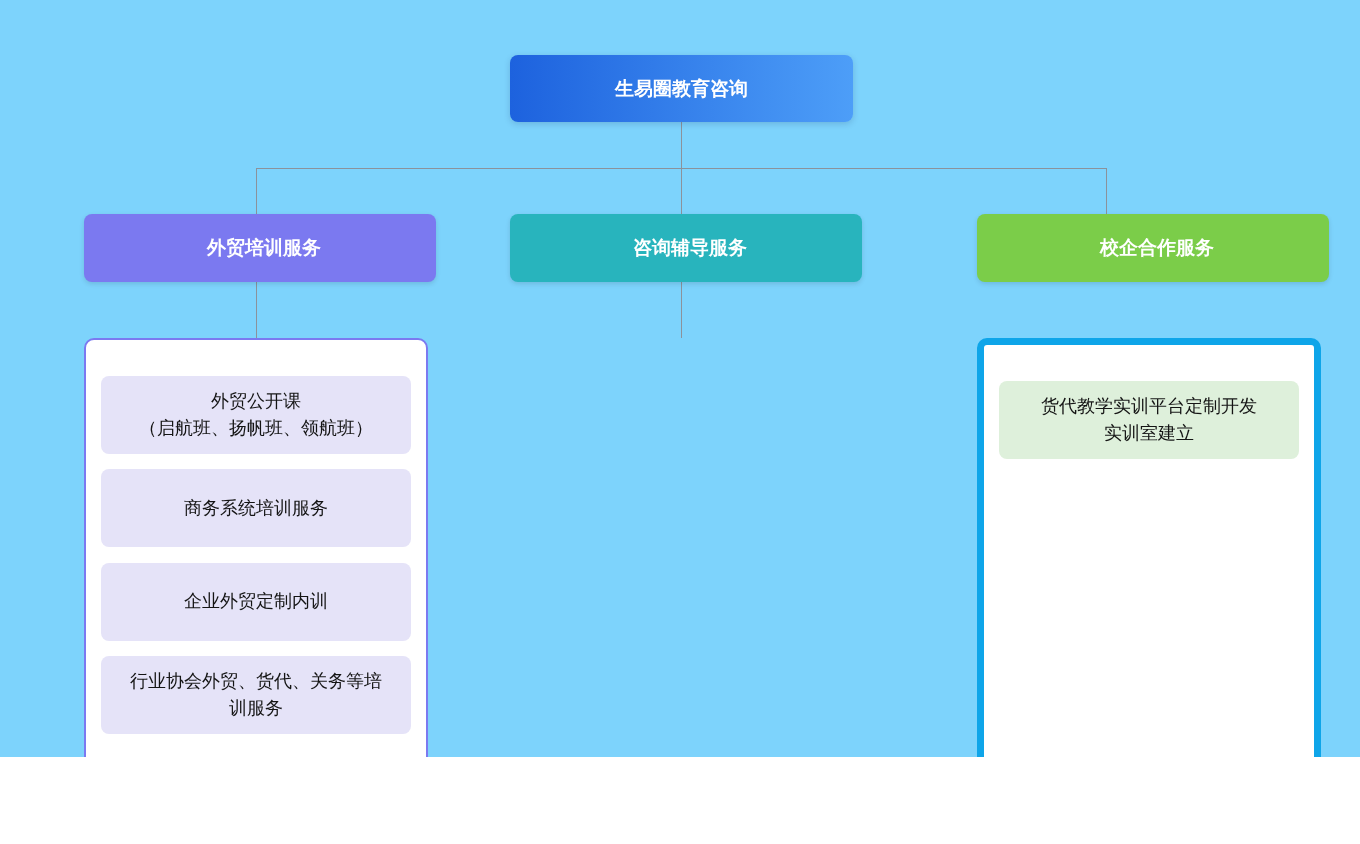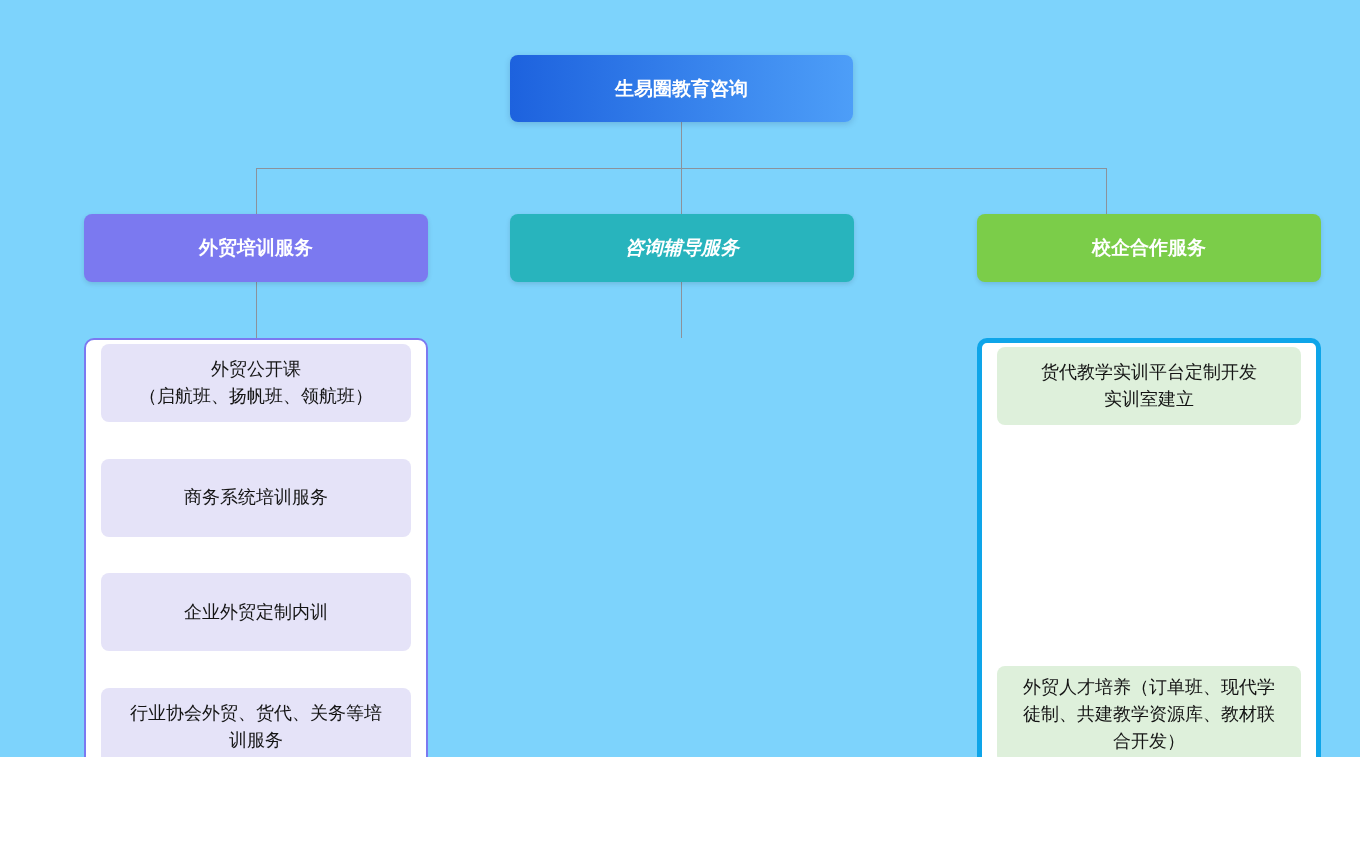--- a/index.html
+++ b/index.html
@@ -30,42 +30,43 @@
 
   
   .branch-header {
     position: absolute;
     top: 214px;
     width: 344px; height: 68px;
     border-radius: 8px;
     display: flex; align-items: center; justify-content: center;
     color: #ffffff; font-size: 19px; font-weight: 700;
     box-shadow: 0 2px 5px rgba(0,0,0,.12);
+    padding-left: 8px;
   }
   .b1 .branch-header, .branch-header.b1 { background: #7b79f0; }
   .branch-header.b2 { background: #28b4bd; }
   .branch-header.b3 { background: #7bcd49; }
   .pos1 { left: 84px; }
-  .pos2 { left: 510px; font-style: italic; }
+  .pos2 { left: 510px; }
   .pos3 { left: 977px; }
 
   
   .branch-container {
     position: absolute;
     top: 338px;
     width: 344px; height: 434px;
     box-sizing: border-box;
     background: #ffffff;
     border-radius: 10px;
-    padding: 4px 15px;
+    padding: 36px 15px;
     display: flex; flex-direction: column; justify-content: space-between;
   }
   .branch-container.c1 { border: 2px solid #7b79f0; }
   .branch-container.c2 { border: 2px solid #2fb9c1; }
-  .branch-container.c3 { border: 5px solid #0ea5e9; }
+  .branch-container.c3 { border: 7px solid #0ea5e9; }
 
   
   .item {
     box-sizing: border-box;
     width: 100%;
     min-height: 78px;
     border-radius: 8px;
     padding: 8px 12px;
     display: flex; align-items: center; justify-content: center;
     text-align: center;
@@ -109,18 +110,15 @@
   <div class="branch-header b2 pos2">
     <span>咨询辅导服务</span>
   </div>
 
   <div class="branch-header b3 pos3">
     <span>校企合作服务</span>
   </div>
   <div class="branch-container c3 pos3">
     <div class="item i3">货代教学实训平台定制开发
 实训室建立</div>
-    <div class="item i3">外贸人才培养（订单班、现代学
-徒制、共建教学资源库、教材联
-合开发）</div>
   </div>
 
 </div>
 
 </body></html>

